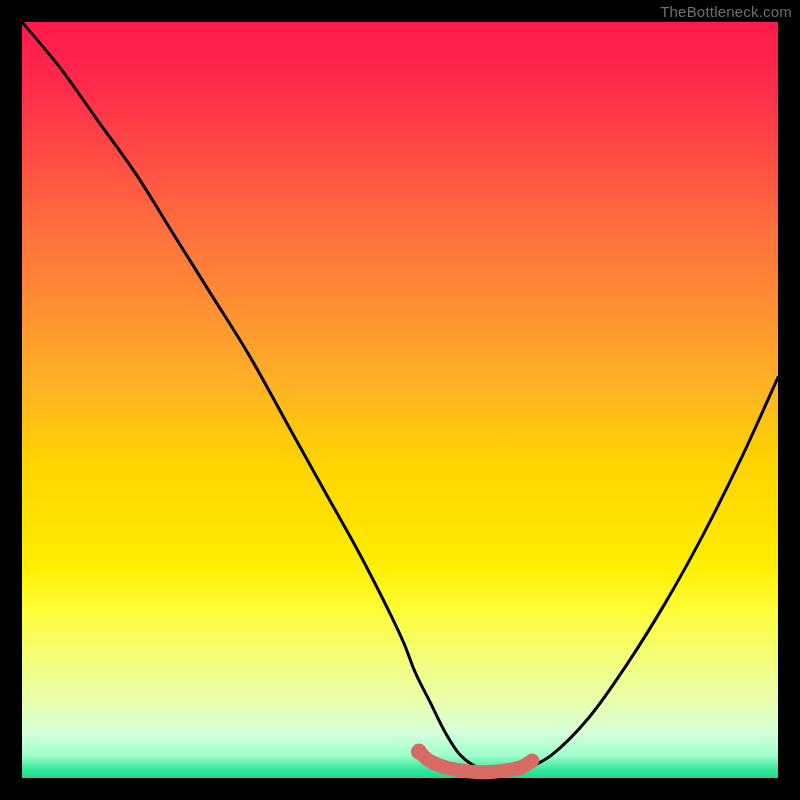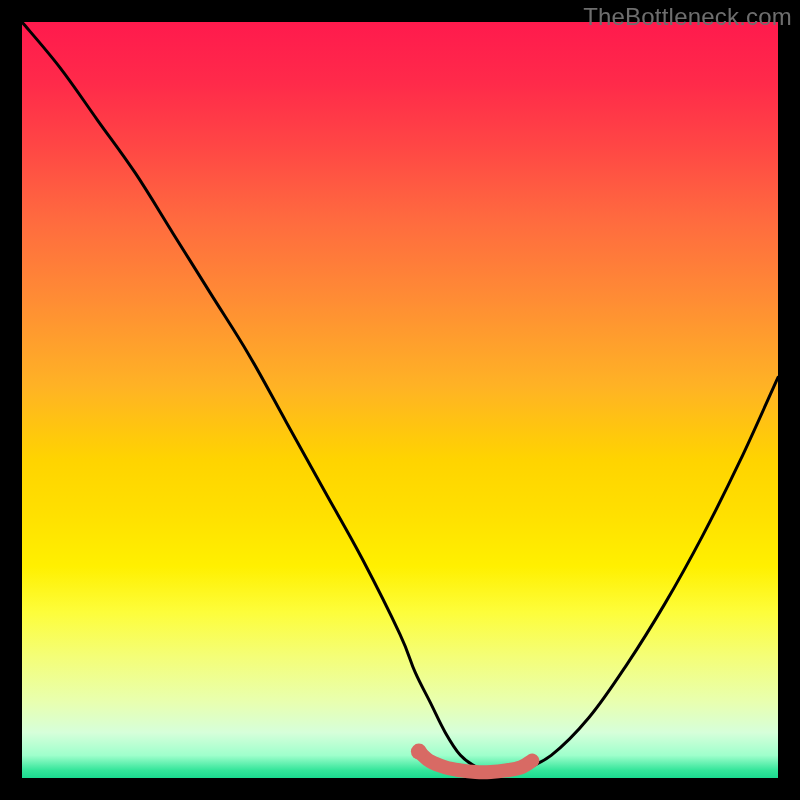--- a/index.html
+++ b/index.html
@@ -48,21 +48,21 @@
     top: 0;
     width: 756px;
     height: 756px;
     overflow: visible;
   }
   .watermark {
     position: absolute;
     top: 3px;
     right: 8px;
     color: #6e6e6e;
-    font-size: 24px;
+    font-size: 15px;
     font-weight: 500;
     letter-spacing: 0.2px;
     user-select: none;
   }
 </style>
 </head>
 <body>
 
 <div class="frame">
   <div class="plot">

